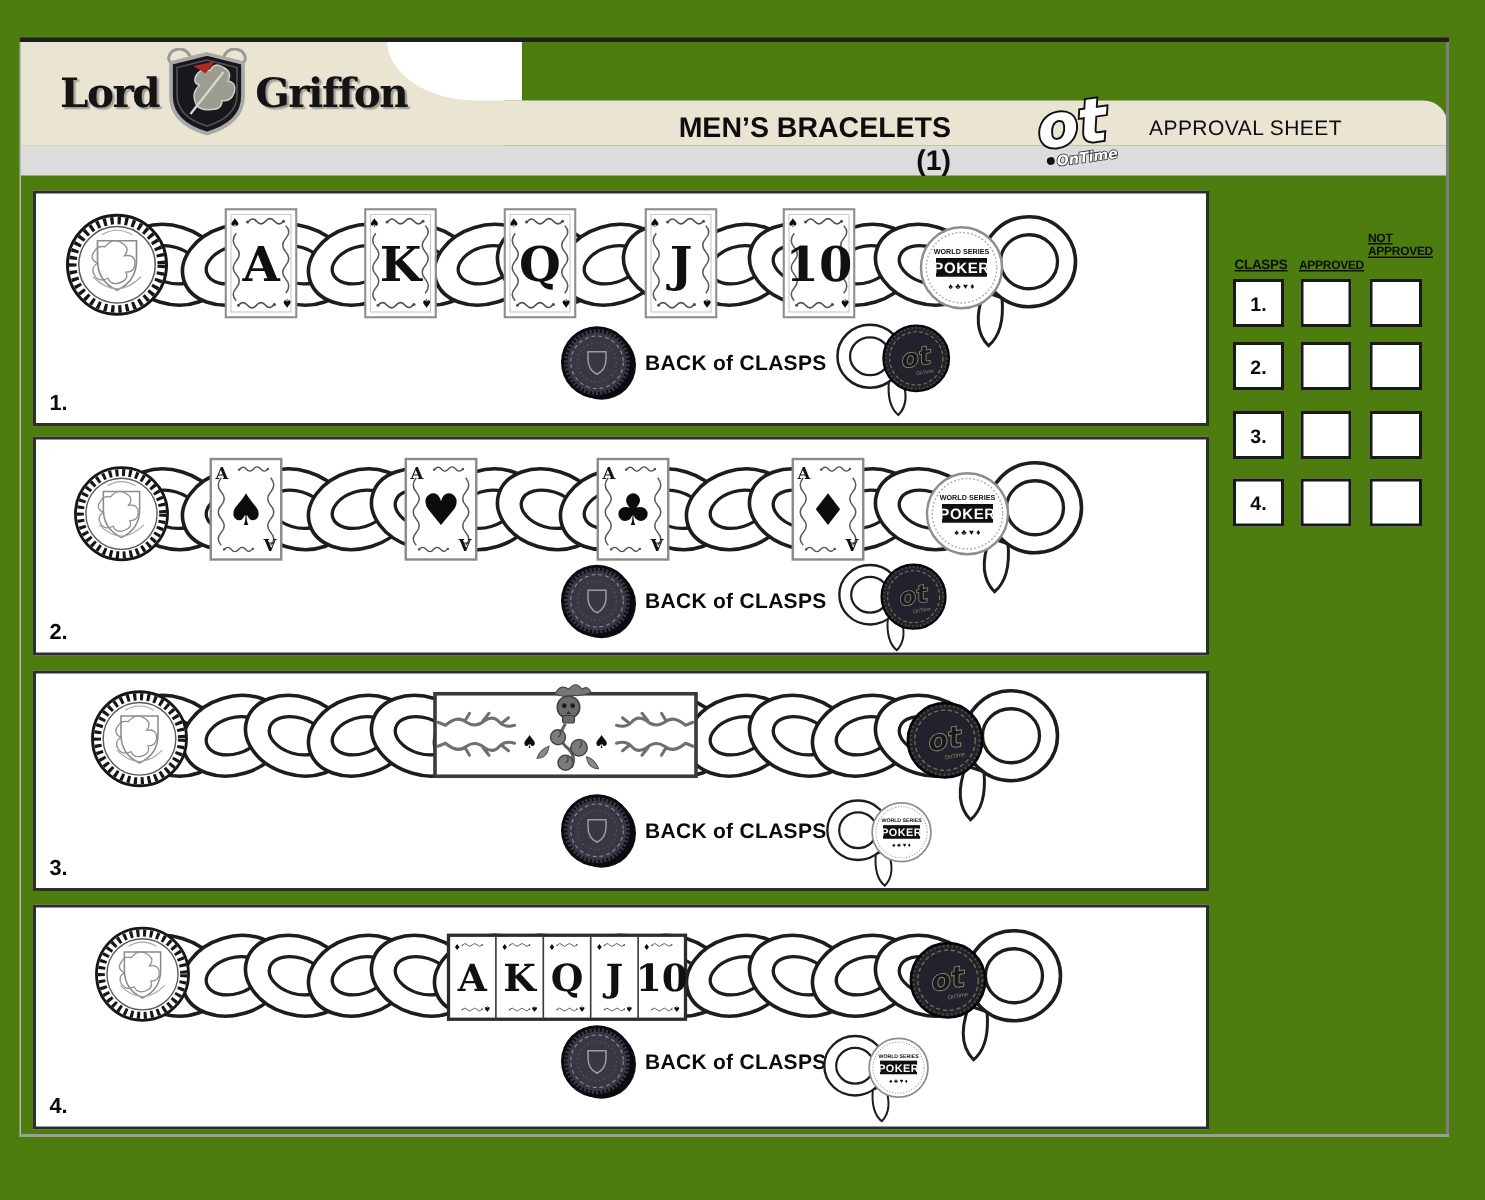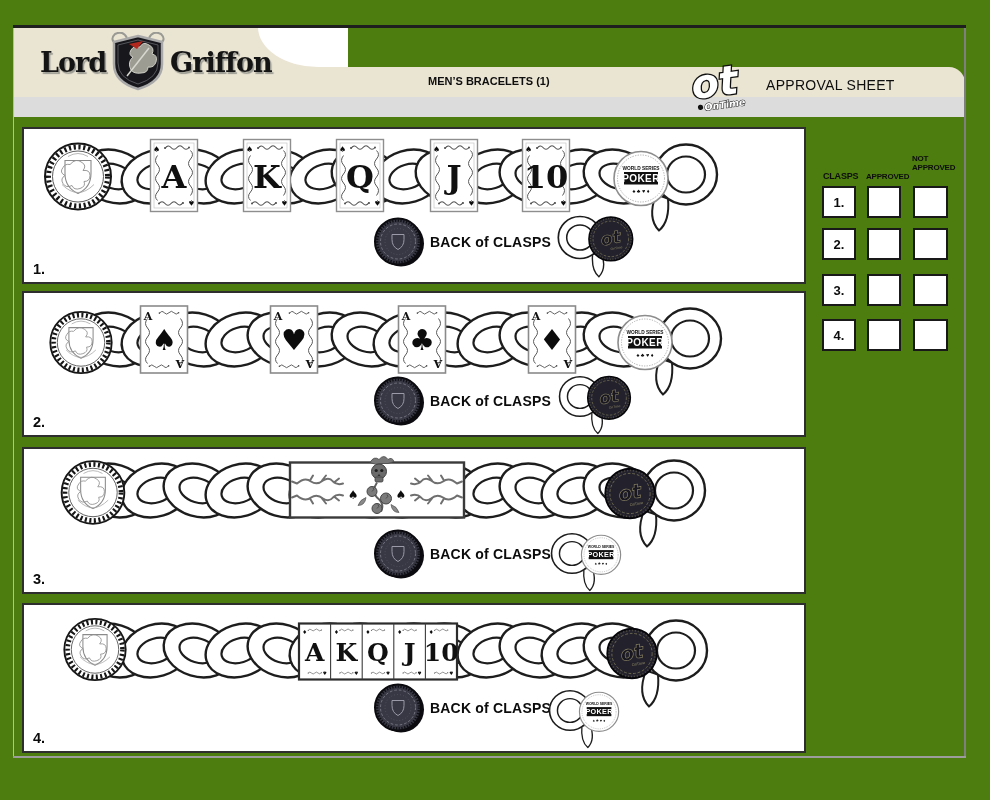--- a/index.html
+++ b/index.html
@@ -16,22 +16,22 @@
   .band-right{position:absolute;left:14px;top:67px;width:951px;height:30px;background:#EAE4D3;border-top-right-radius:16px;z-index:1;}
   .logo-block{position:absolute;left:14px;top:27px;width:322px;height:70px;background:#EAE4D3;z-index:1;}
   .step-cover{position:absolute;left:258px;top:27px;width:90px;height:40px;background:#fff;border-bottom-left-radius:60px 40px;z-index:2;}
   .band-gray{position:absolute;left:14px;top:97px;width:951px;height:20px;background:#DCDCDC;z-index:1;}
 
   .brand{position:absolute;left:40px;top:32px;height:60px;display:flex;align-items:center;z-index:4;}
   .brand-word{font-family:"DejaVu Serif",serif;font-weight:bold;font-size:27px;color:#141414;
     letter-spacing:-1px;text-shadow:1.5px 1.5px 1px #9a9a92;}
   .shield{margin:0 3px;}
 
-  .sheet-title{position:absolute;left:428px;top:75px;width:206px;text-align:left;font-weight:bold;
-    font-size:11px;color:#0e0e0e;z-index:4;}
+  .sheet-title{position:absolute;left:428px;top:75px;width:206px;text-align:right;font-weight:bold;
+    font-size:19px;color:#0e0e0e;z-index:4;}
   .approval-label{position:absolute;left:766px;top:77px;font-size:14px;color:#0e0e0e;letter-spacing:.3px;z-index:4;}
   .ot-logo{position:absolute;left:684px;top:56px;z-index:6;}
   .outlined{fill:#fff;stroke:#101010;stroke-width:2.6px;paint-order:stroke;font-family:"DejaVu Sans",sans-serif;}
   .outlined-sm{fill:#fff;stroke:#161616;stroke-width:1px;paint-order:stroke;font-family:"DejaVu Sans",sans-serif;}
 
   
   .style-box{position:absolute;left:22px;width:784px;border:2.2px solid #2e2e2e;background:#fff;box-sizing:border-box;}
   .style-box svg.art{position:absolute;inset:0;width:100%;height:100%;}
   .sb1{top:127px;height:157px;}
   .sb2{top:291px;height:146px;}
@@ -49,21 +49,21 @@
   .back-label{font-weight:bold;font-size:14px;fill:#0b0b0b;letter-spacing:.2px;}
   .wsop-top{font-weight:bold;font-size:4.8px;text-anchor:middle;}
   .wsop-name{font-weight:bold;font-size:10px;text-anchor:middle;fill:#fff;letter-spacing:.4px;}
   .wsop-suits{font-size:5.5px;text-anchor:middle;}
   .ot-badge-text{font-weight:bold;font-style:italic;font-size:17px;text-anchor:middle;
     fill:#191822;stroke:#8a8465;stroke-width:.55px;font-family:"DejaVu Sans",sans-serif;}
   .ot-badge-sub{font-size:3.4px;text-anchor:middle;fill:#8a8465;}
 
   
   .checklist{position:absolute;left:820px;top:148px;width:132px;height:215px;z-index:3;}
-  .chk-h{position:absolute;font-weight:bold;font-size:8.5px;letter-spacing:-.2px;color:#0e0e0e;}
+  .chk-h{position:absolute;font-weight:bold;font-size:8.5px;letter-spacing:-.2px;color:#0e0e0e;text-decoration:underline;}
   .chk-h-style{left:3px;top:23px;font-size:9px;}
   .chk-h-appr{left:46px;top:24px;font-size:8px;}
   .chk-h-not{left:92px;top:7px;font-size:8px;line-height:8.5px;}
   .chk-row{position:absolute;left:0;width:132px;height:33px;}
   .chk-box{position:absolute;top:0;height:32px;border:2.2px solid #191919;background:#fff;box-sizing:border-box;
     display:flex;align-items:center;justify-content:center;}
   .chk-style{left:2px;width:34px;font-weight:bold;font-size:13px;color:#0c0c0c;}
   .chk-appr{left:47px;width:34px;}
   .chk-not{left:93px;width:35px;}
 </style>

